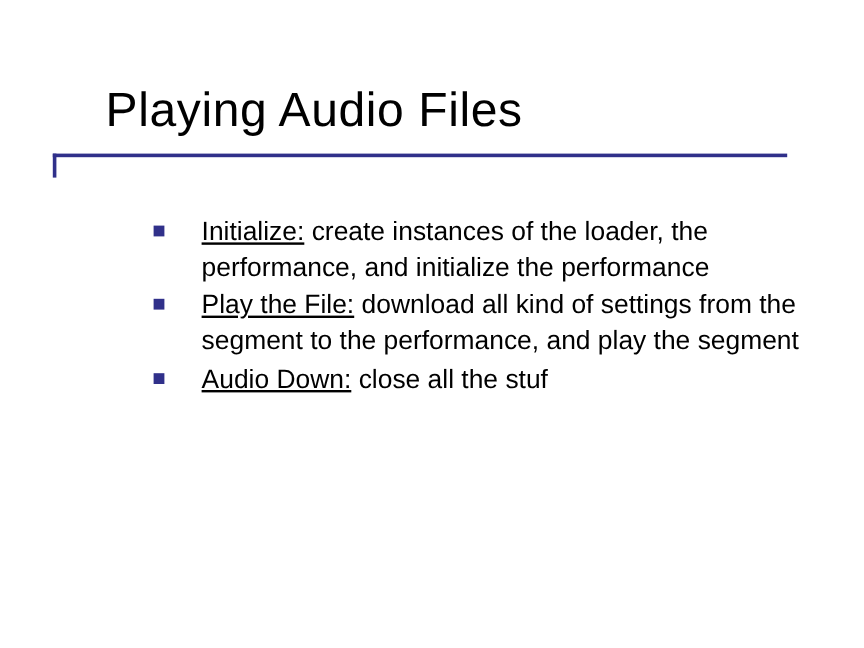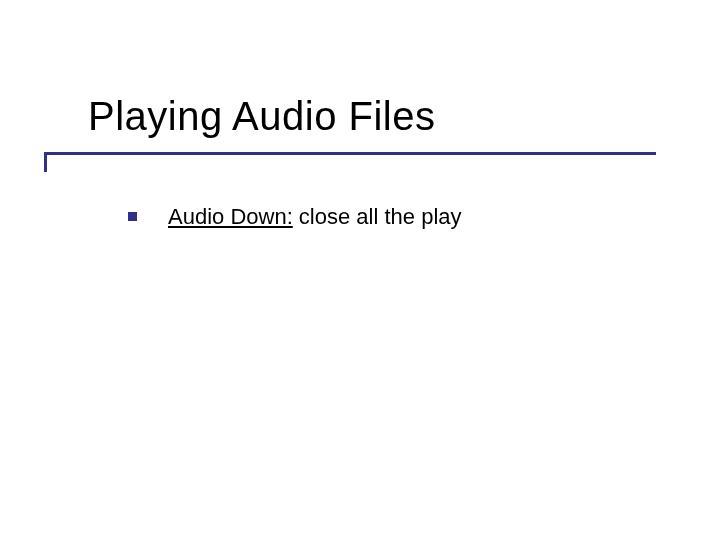--- a/index.html
+++ b/index.html
@@ -10,21 +10,20 @@
     background: #ffffff;
     font-family: Verdana, Geneva, sans-serif;
     color: #000;
     overflow: hidden;
   }
   .slide {
     position: relative;
     width: 720px;
     height: 420px;
     box-sizing: border-box;
-    margin-top: 24px;
   }
   .title-wrap {
     position: absolute;
     left: 88px;
     top: 70px;
   }
   .title-rule {
     position: absolute;
     left: 44px;
     top: 128px;
@@ -79,22 +78,30 @@
 
   <div class="title-rule"></div>
   <div class="title-tick"></div>
 
   <div class="title-wrap">
     <div class="title">Playing Audio Files</div>
   </div>
 
   <div class="body">
 
-
+    <div class="item">
+      <span class="bullet"></span>
+      <span class="lead">Initialize:</span><span> create instances of the loader, the performance, and initialize the performance</span>
+    </div>
 
 
     <div class="item">
       <span class="bullet"></span>
-      <span class="lead">Audio Down:</span><span> close all the play</span>
+      <span class="lead">Play the File:</span><span> download all kind of settings from the segment to the performance, and play the segment</span>
+    </div>
+
+    <div class="item">
+      <span class="bullet"></span>
+      <span class="lead">Audio Down:</span><span> close all the stuf</span>
     </div>
 
   </div>
 </div>
 
 </body></html>

